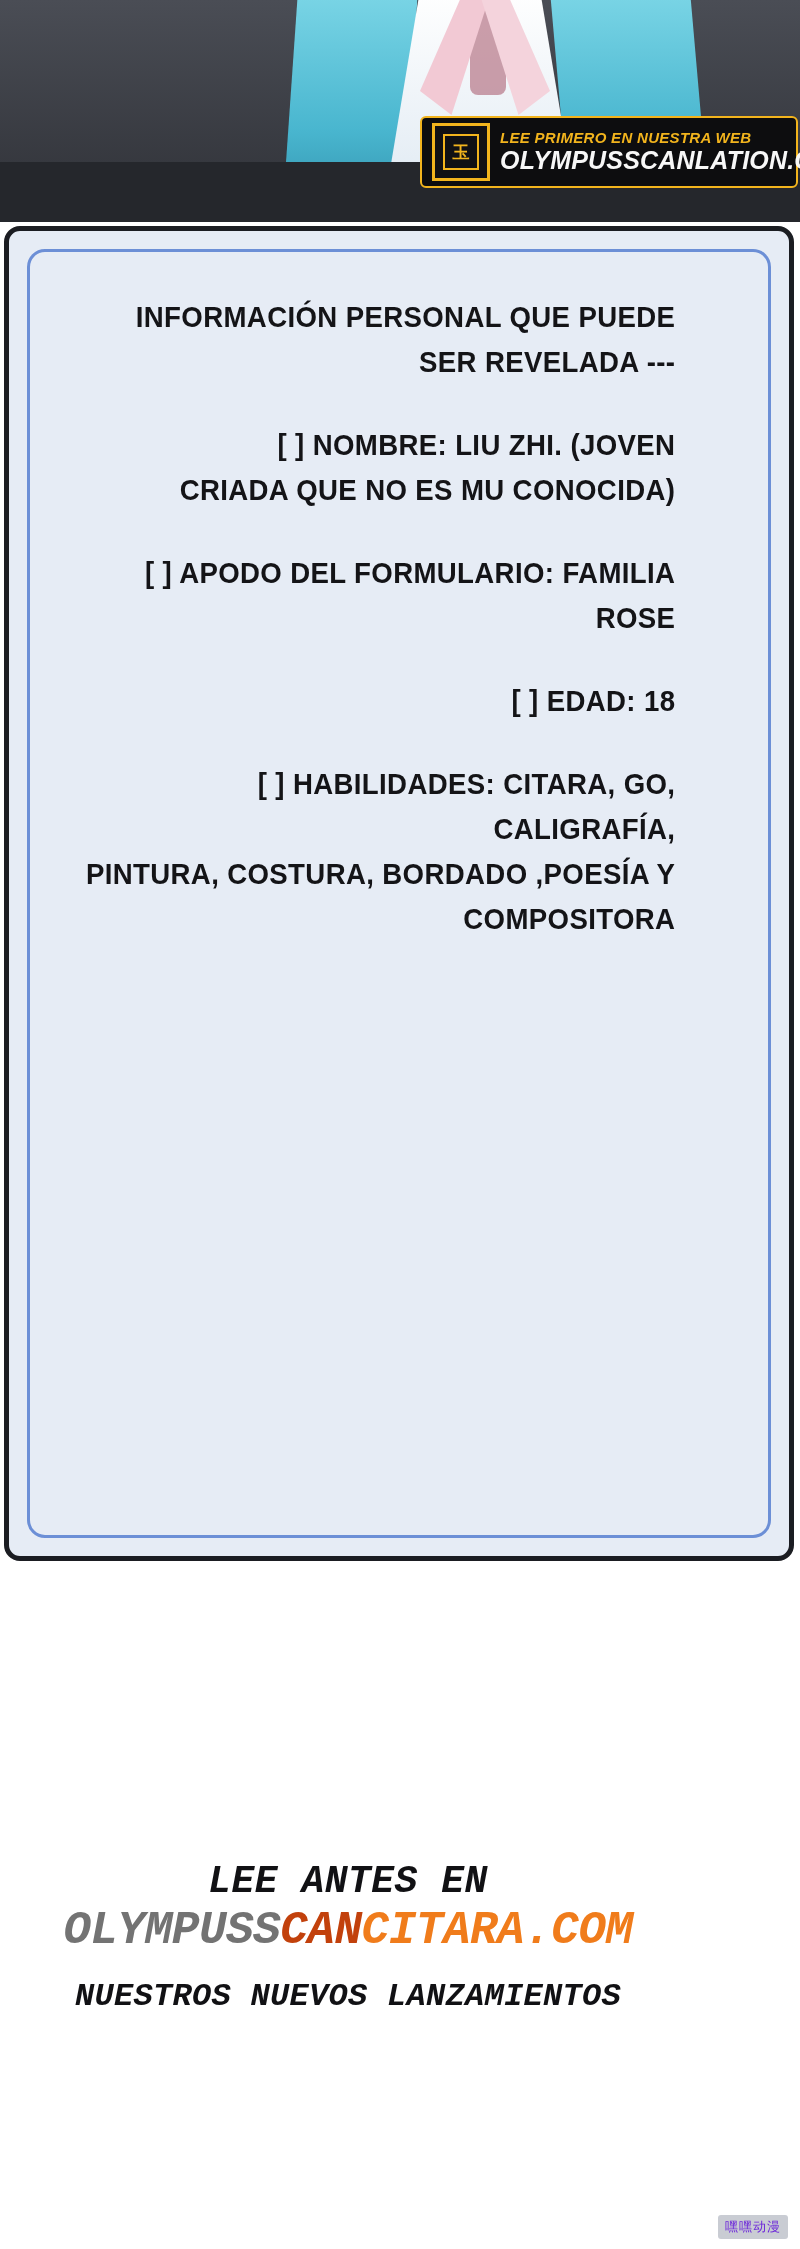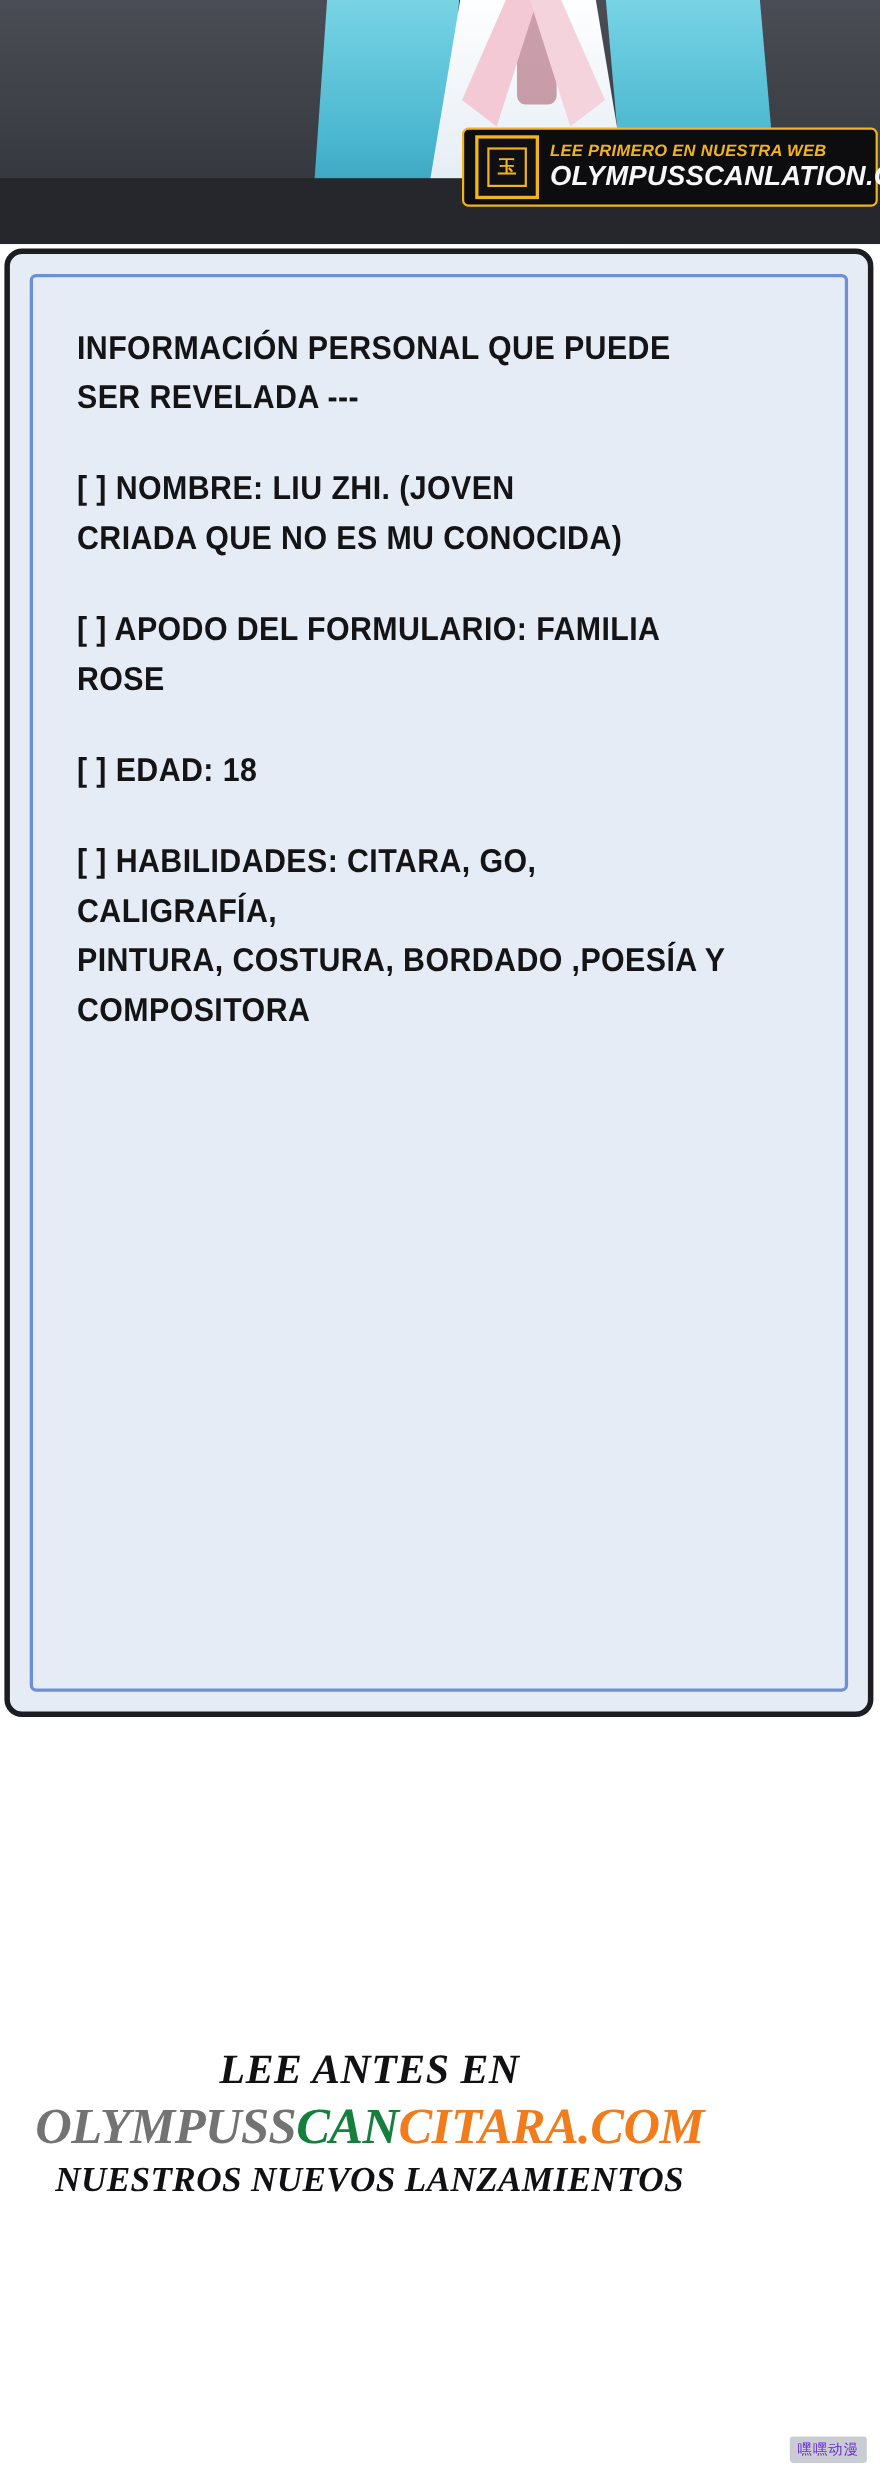--- a/index.html
+++ b/index.html
@@ -168,72 +168,73 @@
     border-radius: 16px;
     box-sizing: border-box;
   }
   .panel-inner {
     position: absolute;
     left: 18px;
     top: 18px;
     right: 18px;
     bottom: 18px;
     border: 3px solid #6c8fd6;
-    border-radius: 6px;
+    border-radius: 18px;
     box-sizing: border-box;
     padding: 42px 40px;
+    text-align: right;
   }
   .dialog-text {
     color: #141417;
     font-size: 30px;
     line-height: 1.50;
     font-weight: bold;
     letter-spacing: .4px;
     font-family: "Liberation Sans Narrow", "Liberation Sans", sans-serif;
     transform: scaleX(0.92);
     transform-origin: left top;
   }
   .dialog-text p {
     margin: 0 0 38px 0;
     white-space: pre-line;
   }
   .dialog-text p:last-child { margin-bottom: 0; }
 
   
   .footer-promo {
     position: absolute;
-    left: 4px;
+    left: 16px;
     top: 1860px;
     width: 664px;
     text-align: center;
-    font-family: Liberation Serif, serif;
+    font-family: Liberation Mono, monospace;
   }
   .fp-line1 {
     font-size: 38px;
     font-weight: bold;
     font-style: italic;
     color: #111114;
     letter-spacing: .5px;
   }
   .fp-line2 {
     font-size: 46px;
     font-weight: bold;
     font-style: italic;
     letter-spacing: -.5px;
     margin-top: 2px;
   }
   .fp-line2 .a { color: #737373; }
-  .fp-line2 .b { color: #15803d; }
+  .fp-line2 .b { color: #c2410c; }
   .fp-line2 .c { color: #f07c1b; }
   .fp-line3 {
     font-size: 32px;
     font-weight: bold;
     font-style: italic;
     color: #111114;
-    margin-top: 4px;
+    margin-top: 21px;
     letter-spacing: .3px;
   }
 
   
   .corner-stamp {
     position: absolute;
     right: 12px;
     bottom: 10px;
     background: #c9ccd3;
     color: #6d28d9;

